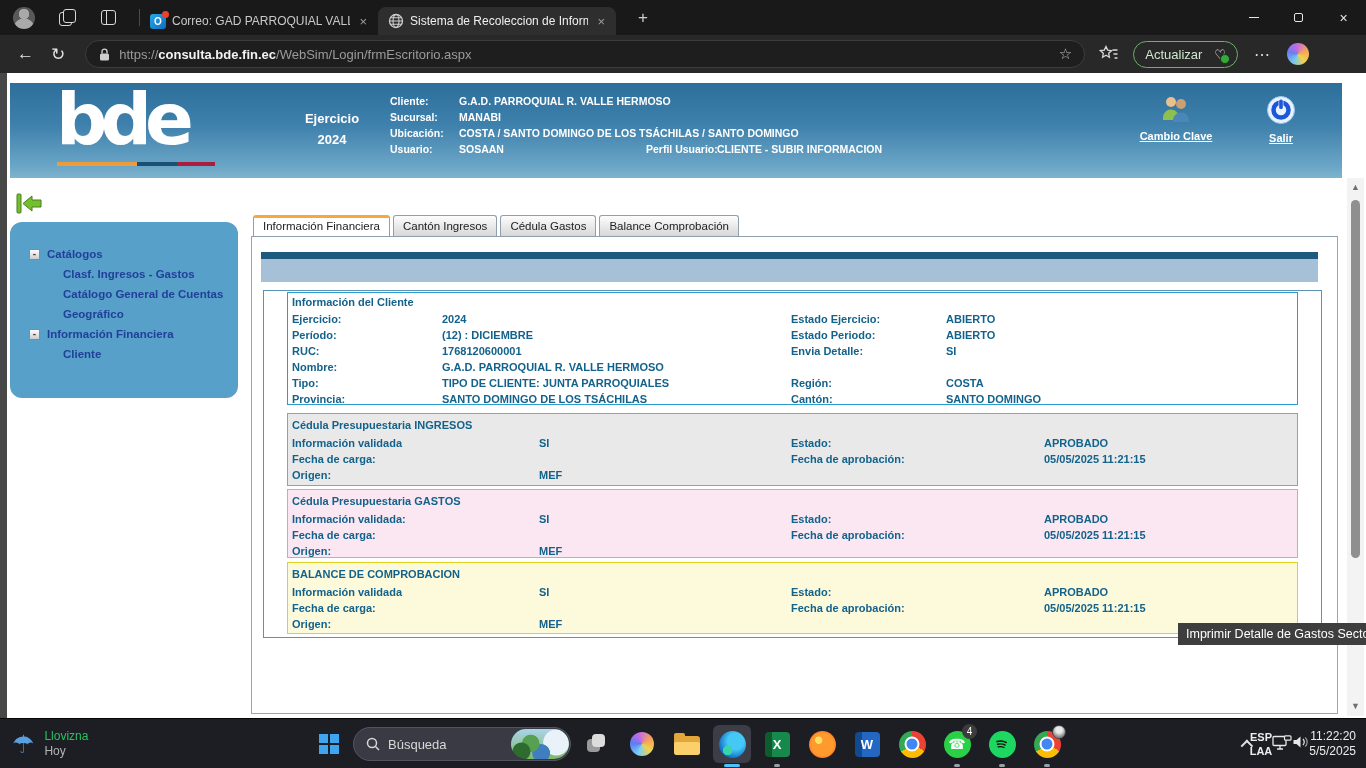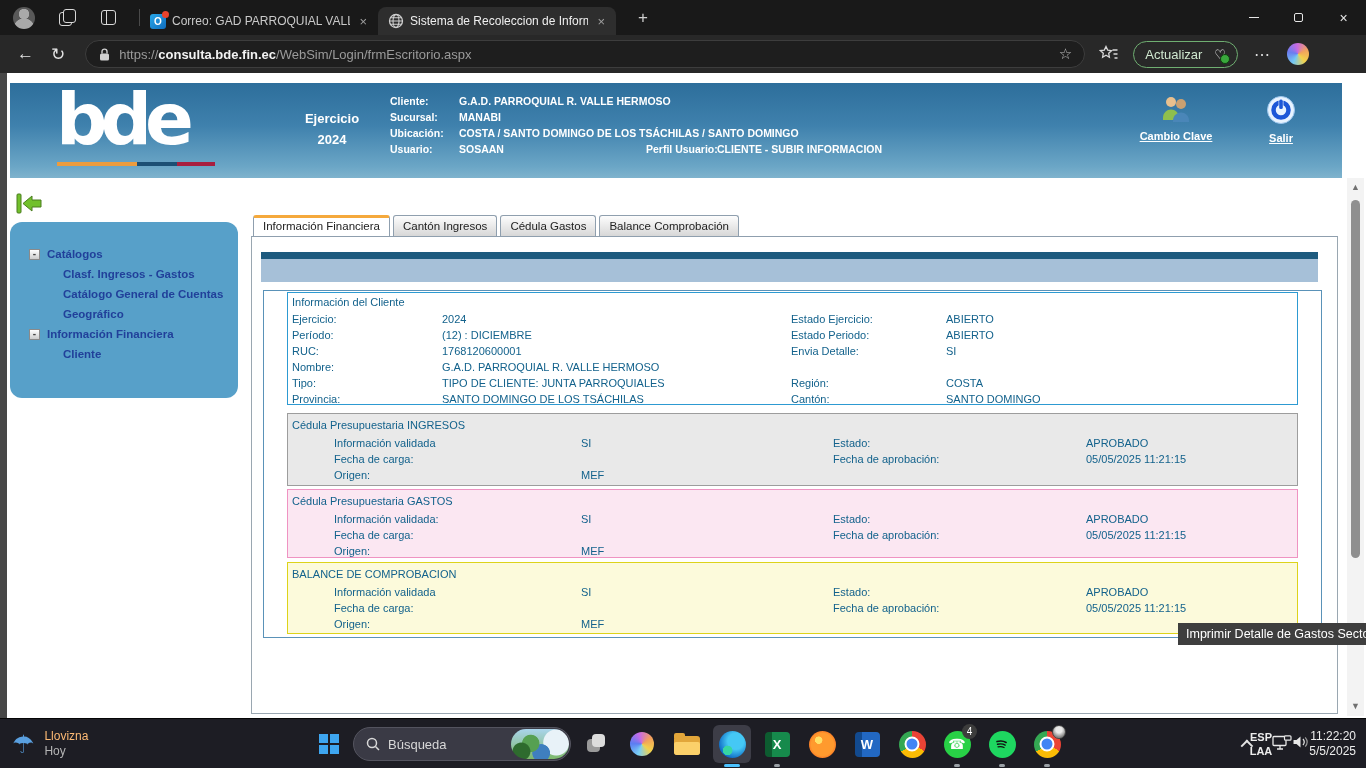--- a/index.html
+++ b/index.html
@@ -74,44 +74,44 @@
   .m-child { height:20px; line-height:20px; padding-left:34px; }
 
   .tabstrip { position:absolute; left:253px; top:142px; display:flex; gap:3px; }
   .ctab { height:21px; line-height:20px; padding:0 9px; font-size:11.5px; color:#222; background:linear-gradient(#fdfdfd,#d7d7d7); border:1px solid #8f9fae; border-bottom:none; border-radius:3px 3px 0 0; white-space:nowrap; }
   .ctab.active { background:#fff; border-top:3px solid #f5a93c; line-height:17px; position:relative; z-index:2; }
 
   .panel { position:absolute; left:251px; top:163px; width:1087px; height:478px; background:#fff; border:1px solid #9aa7b1; border-top:1px solid #8f9fae; }
   .bluebar { position:absolute; left:9px; top:15px; width:1057px; height:30px; background:#a6c0d8; border-top:7px solid #1d5a7e; }
   .frame { position:absolute; left:11px; top:53px; width:1059px; height:348px; border:1px solid #5a92b8; }
 
-  .box { position:absolute; left:23px; width:1011px; font-size:11px; font-weight:normal; color:#13628c; overflow:hidden; }
+  .box { position:absolute; left:23px; width:1011px; font-size:11px; font-weight:bold; color:#13628c; overflow:hidden; }
   .box .btitle { padding:3px 0 1px 4px; height:18px; }
   .brow { display:grid; height:16px; align-items:center; padding-left:4px; white-space:nowrap; }
   .client { top:1px; height:113px; background:#fff; border:1px solid #2d9ad2; }
   .client .brow { grid-template-columns:150px 349px 155px auto; }
-  .sect .brow { grid-template-columns:247px 252px 253px auto;margin-left:42px; }
+  .sect .brow { grid-template-columns:247px 252px 253px auto; }
   .sect .btitle { height:21px; padding-top:5px; }
   .ingresos { top:122px; height:73px; background:#e9e9e9; border:1px solid #9d9d9d; }
   .gastos   { top:198px; height:69px; background:#fbe7f2; border:1px solid #ef93c2; }
   .balance  { top:271px; height:72px; background:#fcfadb; border:1px solid #ddd31a; }
 
   .tooltip { position:absolute; left:1178px; top:550px; background:#3e3e3e; color:#fff; font-size:12.5px; padding:4px 8px; white-space:nowrap; z-index:10; }
 
   .vscroll { position:absolute; right:2px; top:105px; width:17px; height:538px; background:#f3f3f3; z-index:5; }
   .vs-arrow { position:absolute; left:0; width:17px; height:15px; color:#707070; font-size:9px; text-align:center; line-height:15px; }
   .vs-up { top:2px; } .vs-down { bottom:2px; }
   .vs-thumb { position:absolute; left:4px; top:22px; width:9px; height:358px; border-radius:5px; background:#8f8f8f; }
 
   
   .taskbar { position:absolute; left:0; bottom:0; width:1366px; height:50px; background:#1d1d24; border-top:1px solid #060606; }
   .weather { position:absolute; left:12px; top:0; height:50px; display:flex; align-items:center; gap:10px; }
   .umbrella { font-size:25px; color:#5aa0e0; position:relative; }
   .wtext { font-size:12px; line-height:15px; }
-  .wline1 { color:#fdba74; } .wline2 { color:#b5b5b5; }
+  .wline1 { color:#22c55e; } .wline2 { color:#b5b5b5; }
 
   .tb-center { position:absolute; left:312px; top:0; height:50px; display:flex; align-items:center; gap:7px; }
   .start { width:34px; height:38px; display:grid; place-items:center; }
   .winlogo { display:grid; grid-template-columns:9px 9px; grid-template-rows:9px 9px; gap:2px; }
   .winlogo i { background:#3ea6f0; }
   .search { width:218px; height:34px; border-radius:17px; background:#3a3a45; border:1px solid #54545f; display:flex; align-items:center; color:#d8d8d8; font-size:13px; }
   .search .mag { margin:0 8px 0 12px; display:flex; }
   .search .s-label { flex:1; }
   .search-img { width:58px; height:30px; border-radius:15px; margin-right:1px;
     background: radial-gradient(circle at 18% 75%, #2e6b2e 0 16%, transparent 18%),

